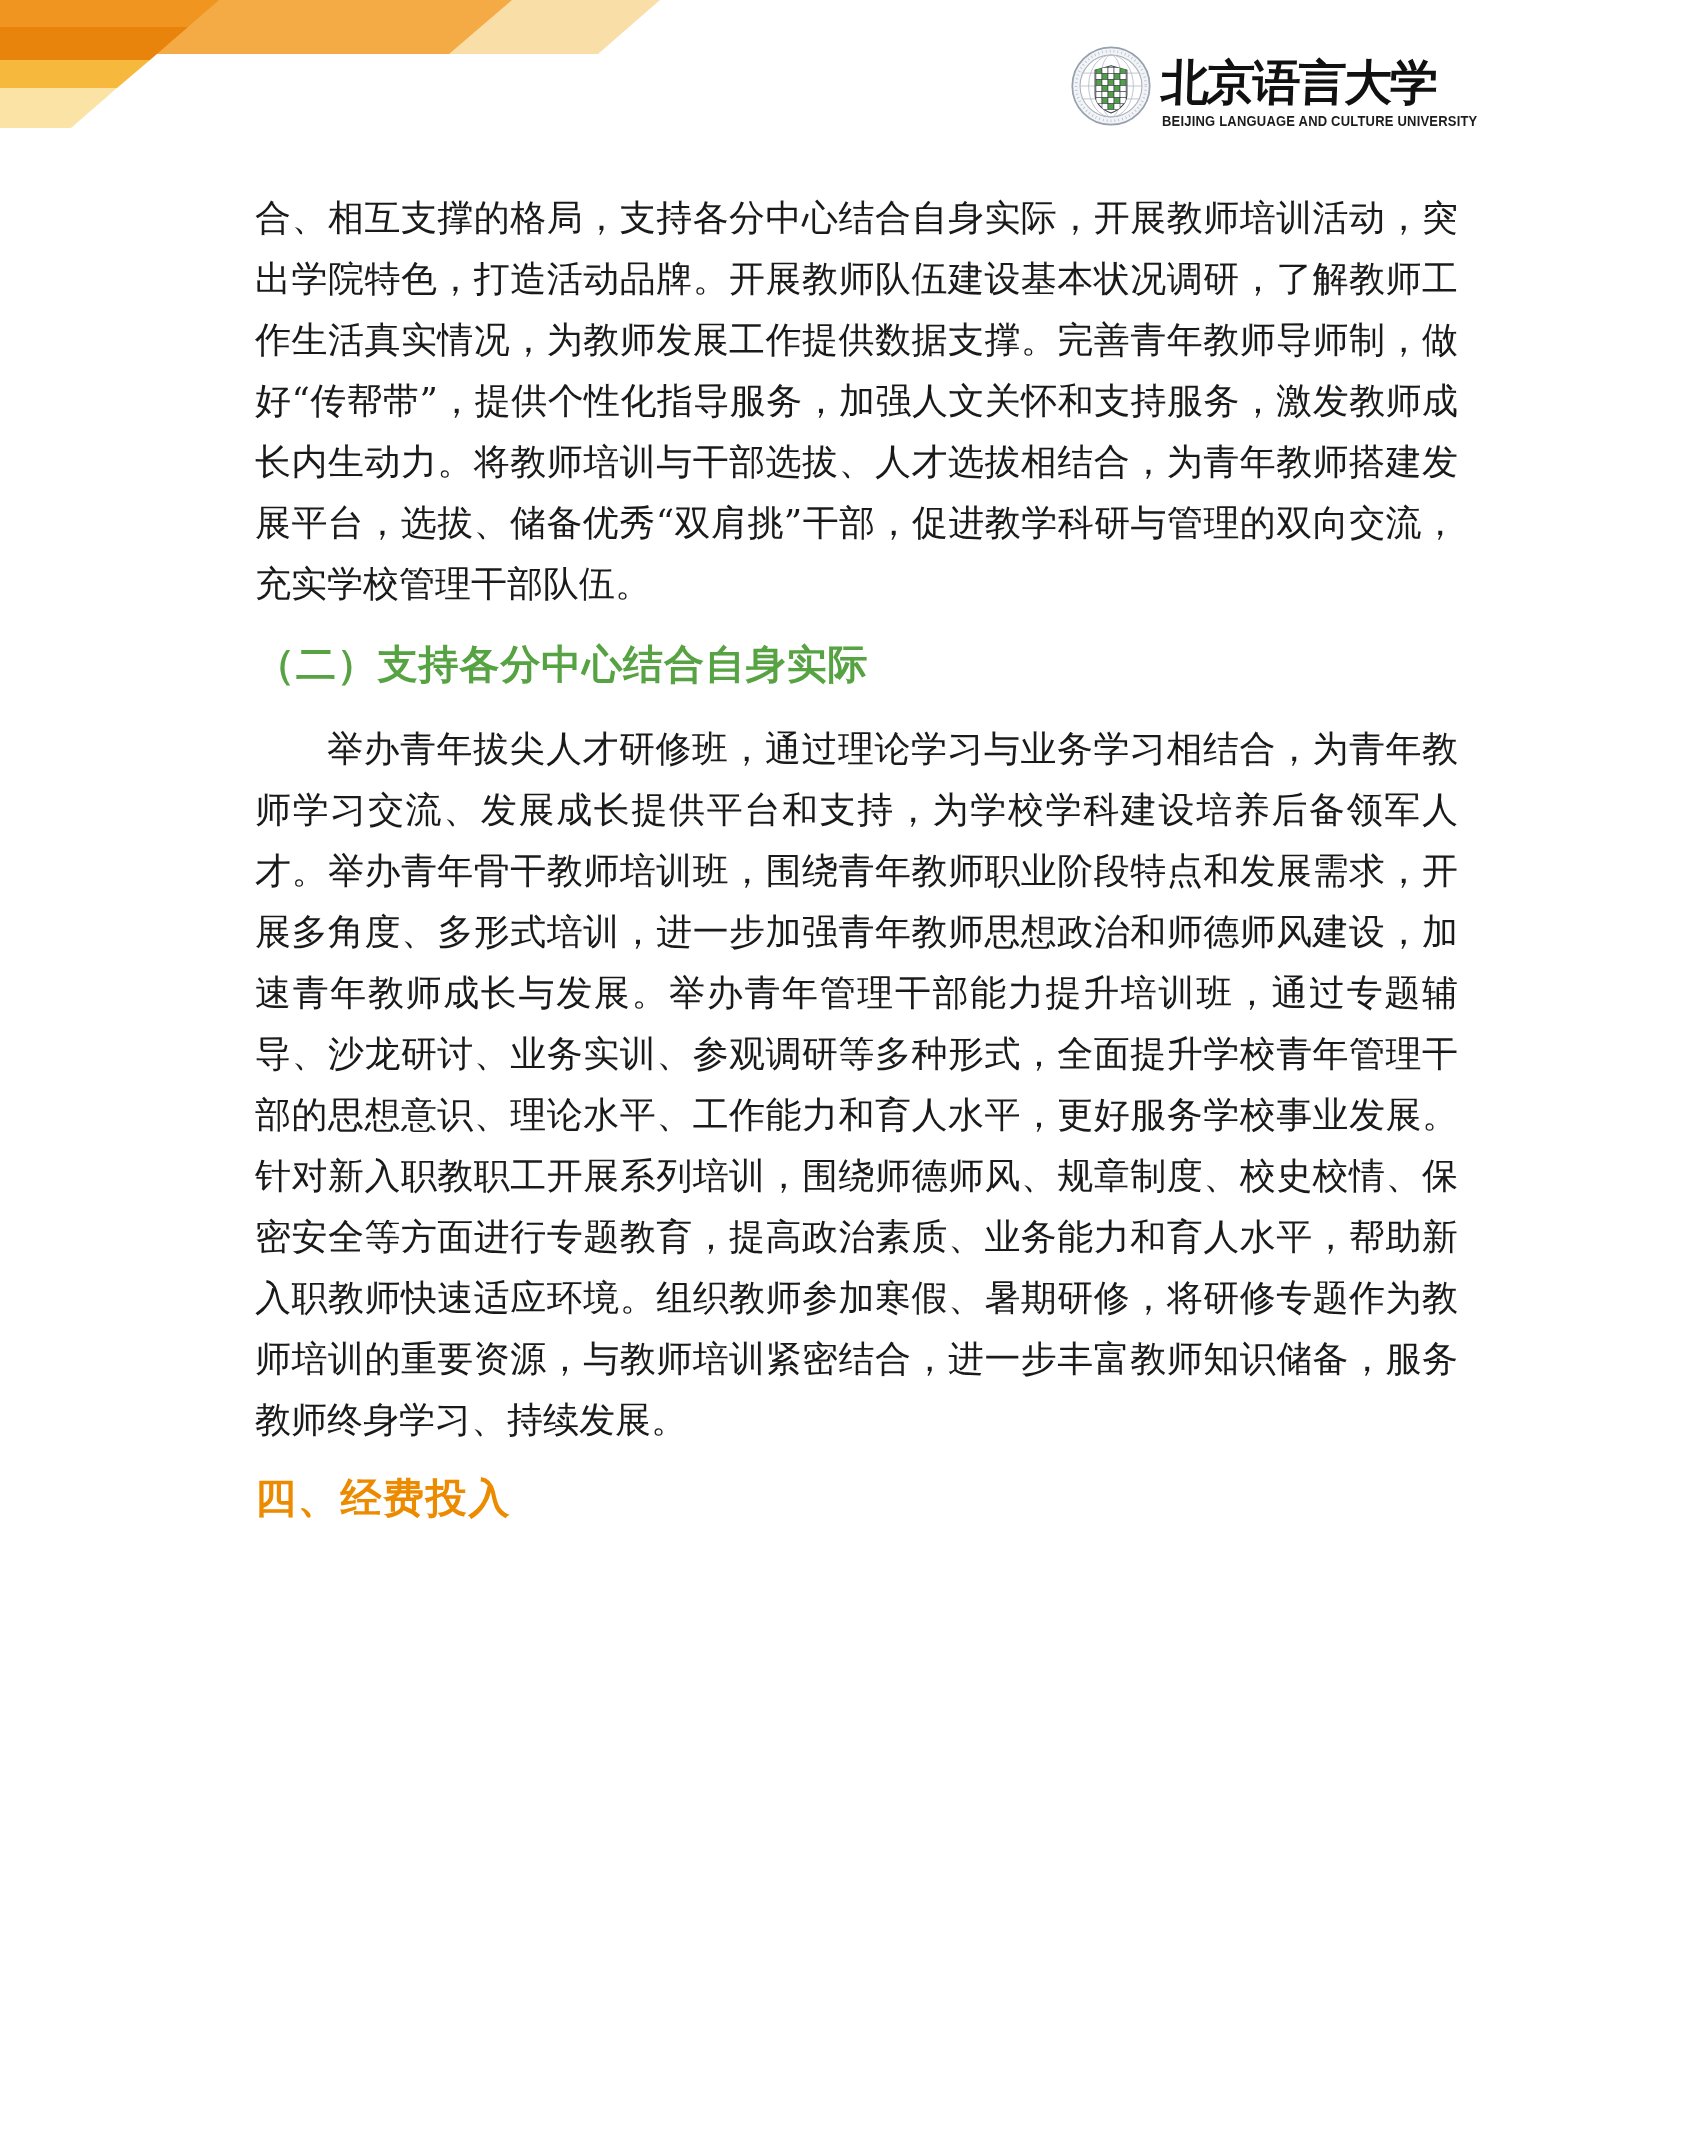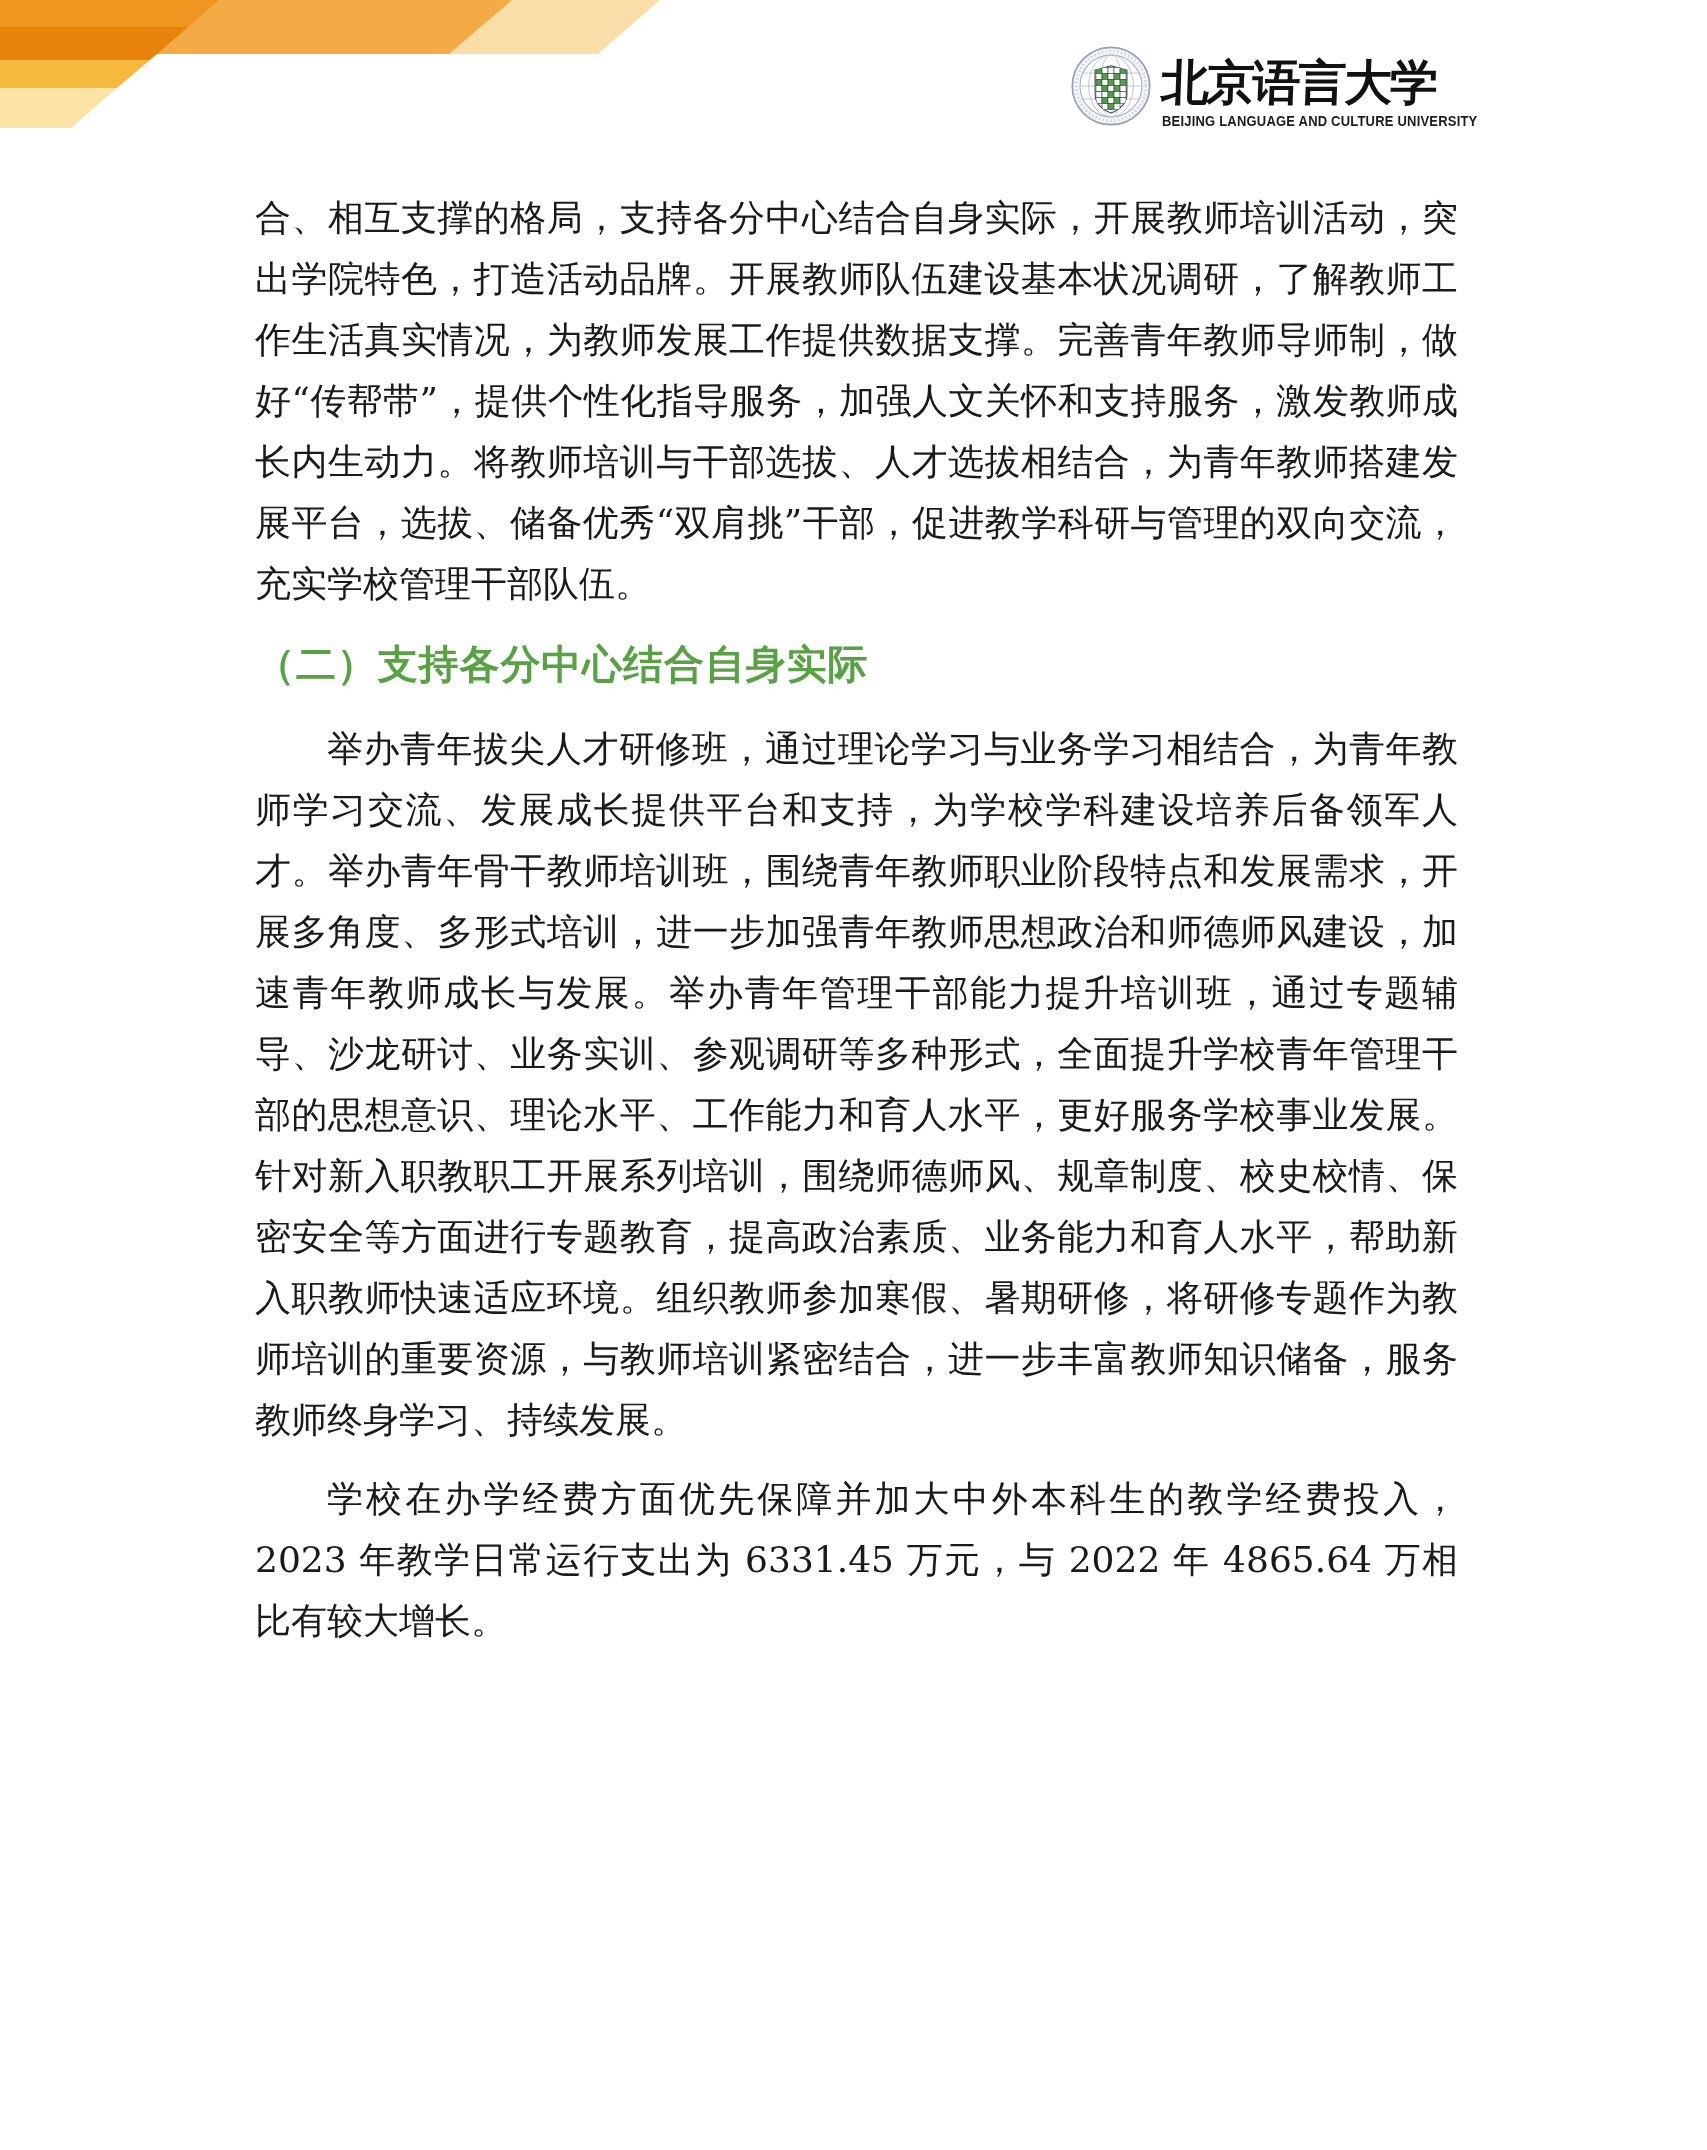--- a/index.html
+++ b/index.html
@@ -152,21 +152,21 @@
       </g>
     </svg>
     <div class="logo-zh">北京语言大学</div>
     <div class="logo-en">BEIJING LANGUAGE AND CULTURE UNIVERSITY</div>
   </header>
 
   <main class="doc-body">
     <p class="para no-indent">合、相互支撑的格局，支持各分中心结合自身实际，开展教师培训活动，突出学院特色，打造活动品牌。开展教师队伍建设基本状况调研，了解教师工作生活真实情况，为教师发展工作提供数据支撑。完善青年教师导师制，做好“传帮带”，提供个性化指导服务，加强人文关怀和支持服务，激发教师成长内生动力。将教师培训与干部选拔、人才选拔相结合，为青年教师搭建发展平台，选拔、储备优秀“双肩挑”干部，促进教学科研与管理的双向交流，充实学校管理干部队伍。</p>
     <h2 class="h-green">（二）支持各分中心结合自身实际</h2>
     <p class="para">举办青年拔尖人才研修班，通过理论学习与业务学习相结合，为青年教师学习交流、发展成长提供平台和支持，为学校学科建设培养后备领军人才。举办青年骨干教师培训班，围绕青年教师职业阶段特点和发展需求，开展多角度、多形式培训，进一步加强青年教师思想政治和师德师风建设，加速青年教师成长与发展。举办青年管理干部能力提升培训班，通过专题辅导、沙龙研讨、业务实训、参观调研等多种形式，全面提升学校青年管理干部的思想意识、理论水平、工作能力和育人水平，更好服务学校事业发展。针对新入职教职工开展系列培训，围绕师德师风、规章制度、校史校情、保密安全等方面进行专题教育，提高政治素质、业务能力和育人水平，帮助新入职教师快速适应环境。组织教师参加寒假、暑期研修，将研修专题作为教师培训的重要资源，与教师培训紧密结合，进一步丰富教师知识储备，服务教师终身学习、持续发展。</p>
-    <p class="para">学校在办学经费方面优先保障并加大中外本科生的教学经费投入，2023 年教学日常运行支出为 6331.45 万元，与 2022 年 4865.64 万相比有较大增长。</p>
+    <h2 class="h-orange">四、经费投入</h2>
   </main>
 
   <div>
     <div class="shape bl-band1"></div>
     <div class="shape bl-band2"></div>
     <div class="shape bl-band2b"></div>
     <div class="shape bl-band3"></div>
     <div class="shape bl-band3b"></div>
   </div>
 

